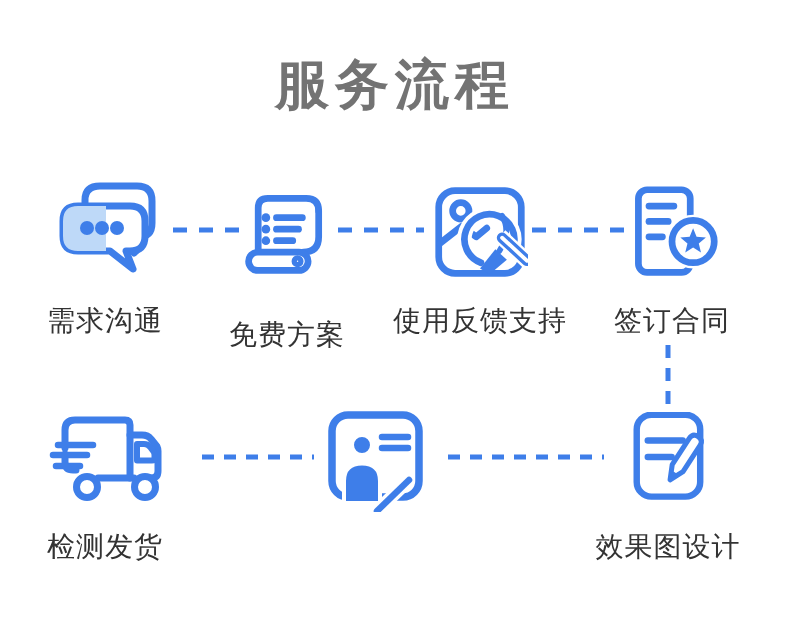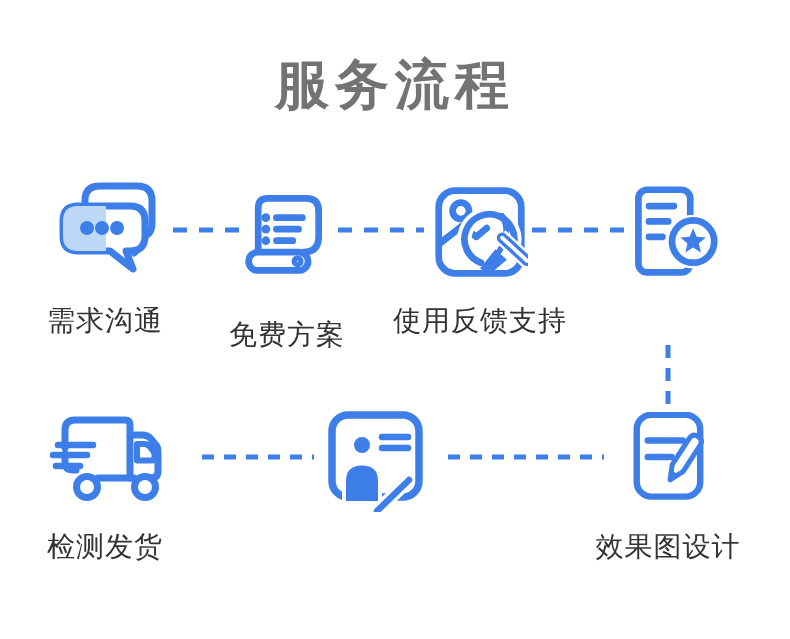--- a/index.html
+++ b/index.html
@@ -141,17 +141,18 @@
         <line x1="0" y1="-21" x2="0" y2="25" stroke="#fff" stroke-width="16"></line>
         <path d="M-7 -22 Q-7 -29 0 -29 Q7 -29 7 -22 V12 L0 27 L-7 12 Z" fill="#fff" stroke="#3E7EE9" stroke-width="5.5" stroke-linejoin="round"></path>
         <path d="M-2.8 17.5 L0 27 L2.8 17.5 Z" fill="#3E7EE9"></path>
       </g>
     </svg>
   </div>
 
   <div class="step-label" style="left:-5px;top:302px;width:220px;">需求沟通</div>
   <div class="step-label" style="left:177px;top:316px;width:220px;">免费方案</div>
   <div class="step-label" style="left:370px;top:302px;width:220px;">使用反馈支持</div>
+  <div class="step-label" style="left:562px;top:302px;width:220px;">签订合同</div>
 
   <div class="step-label" style="left:-5px;top:528px;width:220px;">检测发货</div>
   <div class="step-label" style="left:548px;top:528px;width:240px;">效果图设计</div>
 
 </div>
 
 </body></html>

